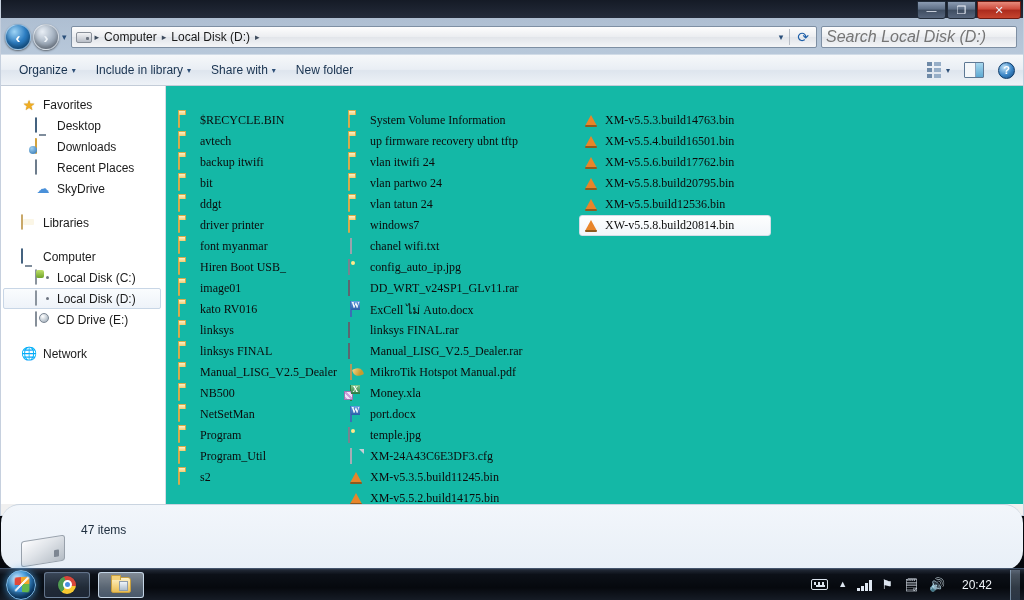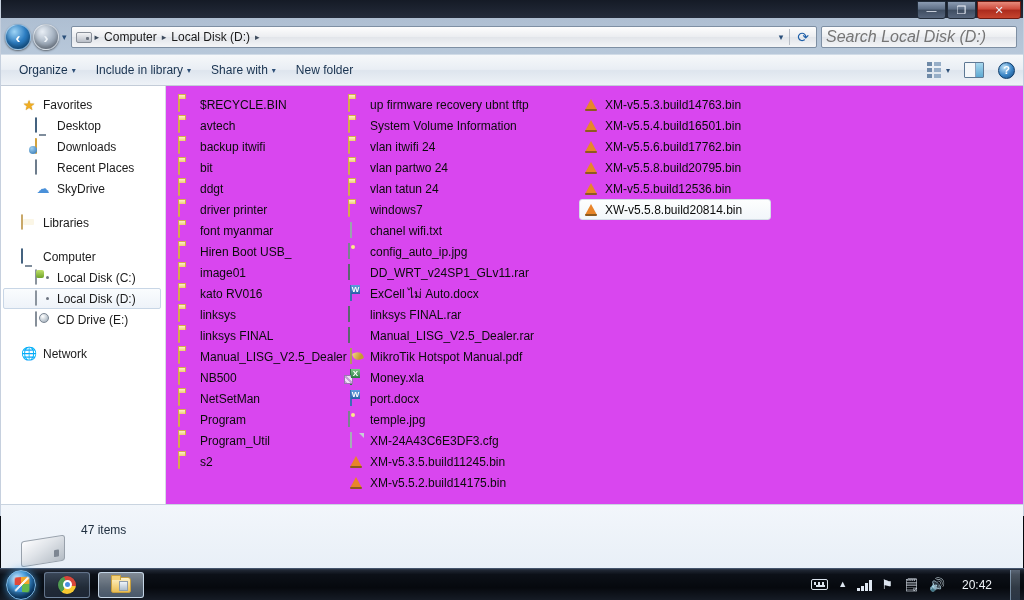--- a/index.html
+++ b/index.html
@@ -241,23 +241,24 @@
   .ic-cd {
     width:15px;height:11px;margin-top:3px;border-radius:2px;
     background:linear-gradient(180deg,#fbfcfd,#aab3bd);border:1px solid #868f99;
   }
   .ic-cd::after{content:"";position:absolute;left:4px;top:1px;width:8px;height:8px;border-radius:50%;
     background:radial-gradient(circle at 35% 30%,#ffffff,#94a3b1);border:1px solid #7b8693;}
   .ic-network { color:#2f7fc0; font-size:13px; line-height:16px; text-align:center; }
 
   
   .filepane {
-    flex: 1; position: relative; background: #d946ef;
-    padding: 8px 0 0 0;
+    flex: 1; position: relative; background: #14b8a6;
+    padding: 24px 0 0 0;
     overflow: hidden;
+    font-family: Liberation Serif, serif;
   }
   .filecols { display: flex; }
   .fcol { padding-left: 8px; }
   .fcol.c1 { width: 170px; }
   .fcol.c2 { width: 235px; }
   .fcol.c3 { width: 200px; }
   .fitem {
     display: flex; align-items: center; gap: 6px;
     height: 21px; font-size: 12px; color: #0b0b0b;
     white-space: nowrap; cursor: default;
@@ -351,20 +352,21 @@
     content:""; position:absolute; left:1px; bottom:0; width:12px; height:2px;
     background:#8d5a1e; border-radius:1px; z-index:2;
   }
 
   
   .statusbar {
     height: 66px;
     background: linear-gradient(180deg,#f2f6fb 0%, #e8eff7 100%);
     border-top: 1px solid #c9d4e0;
     position: relative;
+    border-radius: 19px;
   }
   .status-text {
     position: absolute; left: 80px; top: 18px;
     font-size: 12px; color: #203040;
   }
   .status-drive {
     position: absolute; left: 20px; top: 33px;
     width: 44px; height: 26px;
     background: linear-gradient(150deg,#fdfdfe 0%,#dfe3e8 45%,#b4bcc5 100%);
     border: 1px solid #98a1ab;
@@ -697,25 +699,25 @@
               <span>Program_Util</span>
             </div>
             <div class="fitem">
               <span class="fic"><span class="t-folder"></span></span>
               <span>s2</span>
             </div>
           </div>
         <div class="fcol c2">
             <div class="fitem">
               <span class="fic"><span class="t-folder"></span></span>
+              <span>System Volume Information</span>
+            </div>
+            <div class="fitem">
+              <span class="fic"><span class="t-folder"></span></span>
               <span>up firmware recovery ubnt tftp</span>
-            </div>
-            <div class="fitem">
-              <span class="fic"><span class="t-folder"></span></span>
-              <span>System Volume Information</span>
             </div>
             <div class="fitem">
               <span class="fic"><span class="t-folder"></span></span>
               <span>vlan itwifi 24</span>
             </div>
             <div class="fitem">
               <span class="fic"><span class="t-folder"></span></span>
               <span>vlan partwo 24</span>
             </div>
             <div class="fitem">

